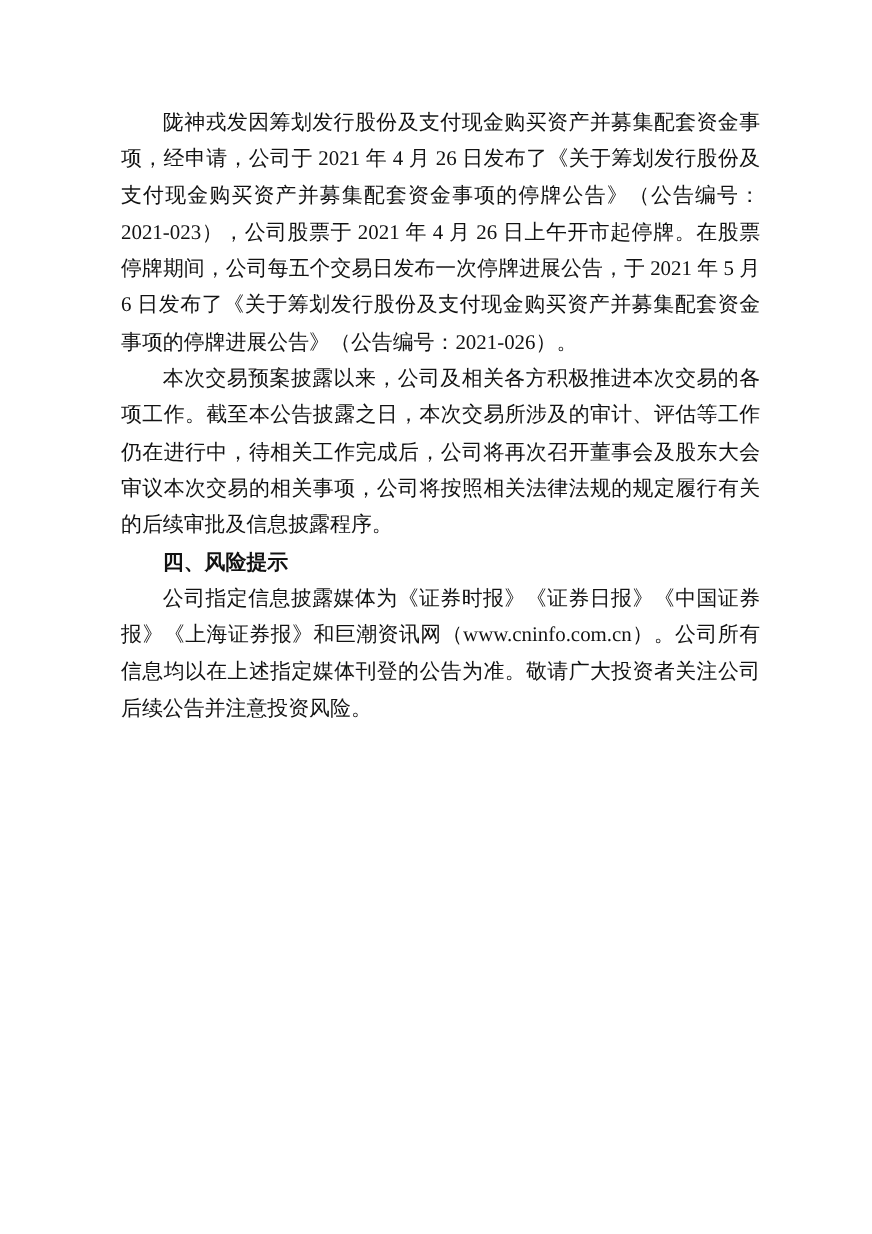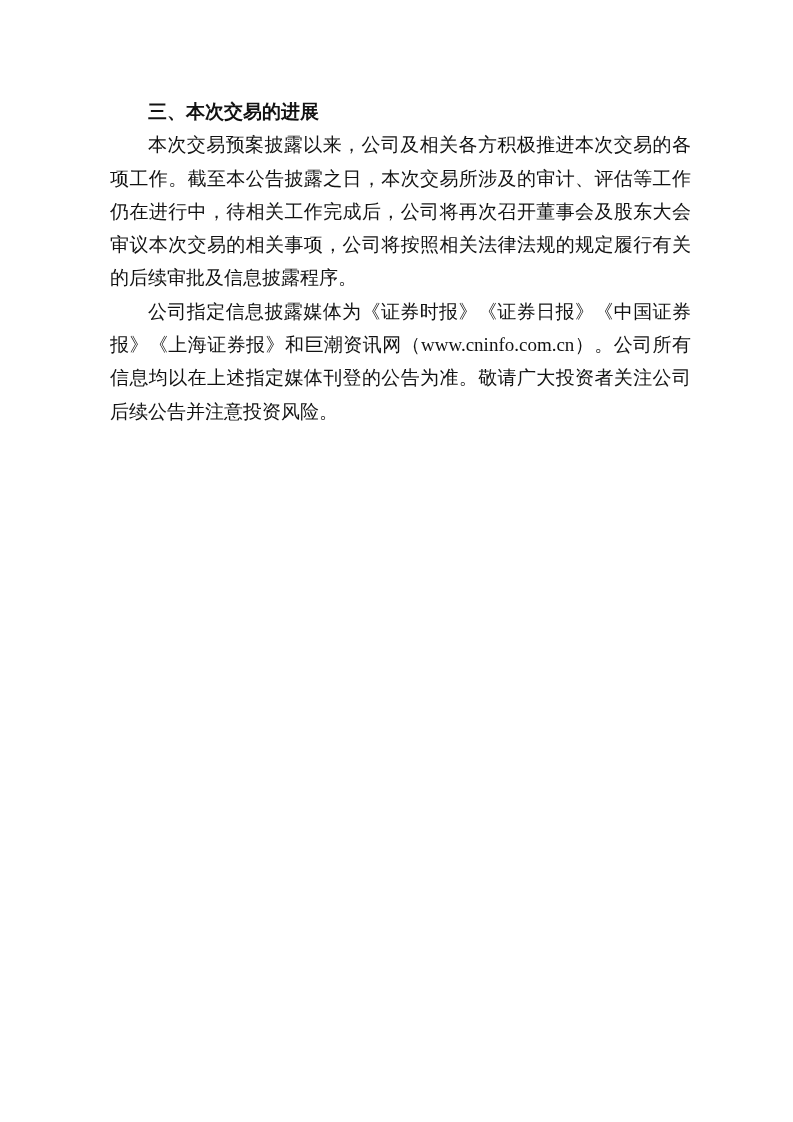--- a/index.html
+++ b/index.html
@@ -31,23 +31,24 @@
     font-size: 19px;
     font-weight: bold;
     text-indent: 2em;
     text-align: left;
   }
 </style>
 </head>
 <body>
 
 <div class="page">
+  <p class="para">陇神戎发因筹划发行股份及支付现金购买资产并募集配套资金事项，经申请，公司于 2021 年 4 月 26 日发布了《关于筹划发行股份及支付现金购买资产并募集配套资金事项的停牌公告》（公告编号：2021-023），公司股票于 2021 年 4 月 26 日上午开市起停牌。在股票停牌期间，公司每五个交易日发布一次停牌进展公告，于 2021 年 5 月 6 日发布了《关于筹划发行股份及支付现金购买资产并募集配套资金事项的停牌进展公告》（公告编号：2021-026）。</p>
 
 
-  <h3 class="heading">三、本次交易的进展</h3>
 
   <p class="para">本次交易预案披露以来，公司及相关各方积极推进本次交易的各项工作。截至本公告披露之日，本次交易所涉及的审计、评估等工作仍在进行中，待相关工作完成后，公司将再次召开董事会及股东大会审议本次交易的相关事项，公司将按照相关法律法规的规定履行有关的后续审批及信息披露程序。</p>
 
+  <h3 class="heading">四、风险提示</h3>
 
 
   <p class="para">公司指定信息披露媒体为《证券时报》《证券日报》《中国证券报》《上海证券报》和巨潮资讯网（www.cninfo.com.cn）。公司所有信息均以在上述指定媒体刊登的公告为准。敬请广大投资者关注公司后续公告并注意投资风险。</p>
 
 </div>
 
 </body></html>

